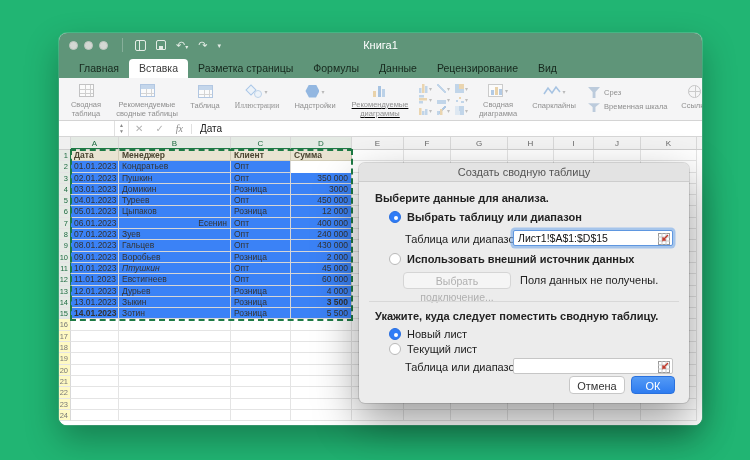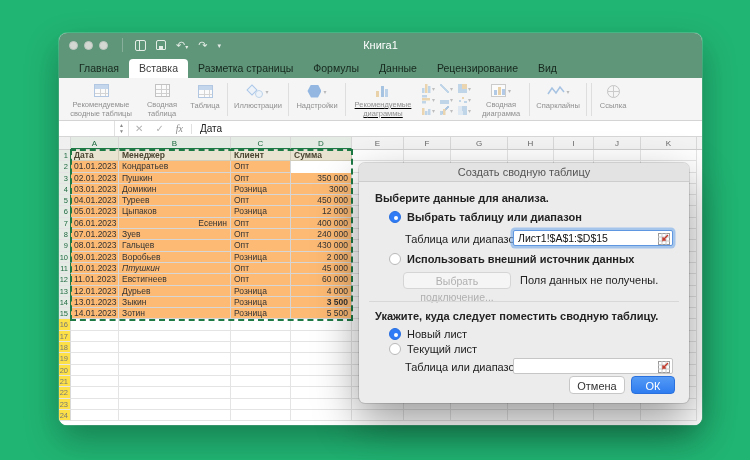--- a/index.html
+++ b/index.html
@@ -82,26 +82,26 @@
   .fval { color:#222; padding-left:6px; font-size:10px; }
 
   
   .sheet { position:relative; background:#fff; }
   .chrow { display:flex; height:13px; background:#f3f3f3; border-bottom:1px solid #cfcfcf; }
   .ch-corner { width:12px; border-right:1px solid #d8d8d8; background:#f0f0f0; }
   .ch-cell { border-right:1px solid #d8d8d8; font-size:8px; color:#666; text-align:center; line-height:13px; }
   .ch-cell.selcol { background:#e4eae4; color:#1e6b41; border-bottom:1.5px solid #1e7a45; }
   .grow { display:flex; height:11.3px; }
   .rn { width:12px; border-right:1px solid #d8d8d8; border-bottom:1px solid #e4e4e4;
-        font-size:7.5px; color:#777; text-align:right; padding-right:2px; line-height:11px; background:#fde047; }
+        font-size:7.5px; color:#777; text-align:right; padding-right:2px; line-height:11px; background:#fef9c3; }
   .rn.selrow { background:#e4eae4; color:#1e6b41; border-right:1.5px solid #1e7a45; }
   .cell { border-right:1px solid #e4e4e4; border-bottom:1px solid #e4e4e4; font-size:8.5px; color:#333;
           line-height:11px; padding:0 3px; white-space:nowrap; overflow:hidden; }
   .cell.hsel { background:#e9e4d2; font-weight:bold; color:#4a4431; border-color:#d2cdb8; }
-  .cell.dsel { background:#fdba74; border-color:#d6d6d6; }
+  .cell.dsel { background:#3b82f6; border-color:#d6d6d6; }
   .cell.num { text-align:right; }
   .ants { position:absolute; border:2px dashed #1e7a45; pointer-events:none; }
   .bstrip { height:4px; background:#fff; }
 
   
   .dialog { position:absolute; left:359px; top:163px; width:330px; height:240px; background:#ececec;
             border-radius:6px; box-shadow:0 18px 45px rgba(0,0,0,.40), 0 0 0 1px rgba(0,0,0,.12);
             font-size:11px; color:#222; }
   .dtitle { height:19px; background:#e3e3e3; border-bottom:1px solid #cdcdcd; border-radius:6px 6px 0 0;
             text-align:center; line-height:19px; font-size:11px; color:#555; }
@@ -148,42 +148,42 @@
         <div class="tab">Главная</div>
         <div class="tab active">Вставка</div>
         <div class="tab">Разметка страницы</div>
         <div class="tab">Формулы</div>
         <div class="tab">Данные</div>
         <div class="tab">Рецензирование</div>
         <div class="tab">Вид</div>
       </div>
     <div class="ribbon" id="ribbon">
         <div class="rgroup">
+          <div class="rbtn" style="width: 46px;">
+            <span class="icnrow">
+              <span class="grid-ic"></span>
+            </span>
+            <span class="lbl">Сводная таблица</span>
+          </div>
           <div class="rbtn" style="width: 76px;">
             <span class="icnrow">
               <span class="grid-ic blue-top"></span>
             </span>
             <span class="lbl">Рекомендуемые сводные таблицы</span>
-          </div>
-          <div class="rbtn" style="width: 46px;">
-            <span class="icnrow">
-              <span class="grid-ic"></span>
-            </span>
-            <span class="lbl">Сводная таблица</span>
           </div>
           <div class="rbtn" style="width: 40px;">
             <span class="icnrow">
               <span class="grid-ic blue-top"></span>
             </span>
             <span class="lbl">Таблица</span>
           </div>
         </div>
         <div class="rsep"></div>
         <div class="rgroup">
-          <div class="rbtn" style="width: 56px;">
+          <div class="rbtn" style="width: 56px; font-family: Liberation Serif, serif;">
             <span class="icnrow">
               <span class="shape-ic">
                 <i class="dia"></i>
                 <i class="cir"></i>
               </span>
               <span class="caret">▾</span>
             </span>
             <span class="lbl">Иллюстрации</span>
           </div>
         </div>
@@ -265,20 +265,34 @@
             <span class="icnrow">
               <svg class="spark-ic" viewBox="0 0 18 12">
                 <polyline points="1,9 5,3 9,8 13,2 17,7" fill="none" stroke="#7ea9d8" stroke-width="1.6"></polyline>
               </svg>
               <span class="caret">▾</span>
             </span>
             <span class="lbl">Спарклайны</span>
           </div>
         </div>
         <div class="rsep"></div>
+        <div class="stackgrp">
+          <div class="srow">
+            <span class="icnrow">
+              <span class="funnel-ic"></span>
+            </span>
+            <span class="lbl">Срез</span>
+          </div>
+          <div class="srow">
+            <span class="icnrow">
+              <span class="funnel-ic" style="clip-path:polygon(0 20%,100% 20%,62% 55%,62% 100%,38% 100%,38% 55%)"></span>
+            </span>
+            <span class="lbl">Временная шкала</span>
+          </div>
+        </div>
         <div class="rsep"></div>
         <div class="rgroup">
           <div class="rbtn" style="width: 38px;">
             <span class="icnrow">
               <span class="globe-ic"></span>
             </span>
             <span class="lbl">Ссылка</span>
           </div>
         </div>
       </div>
@@ -503,21 +517,21 @@
             <div class="cell" style="width: 52px;"></div>
             <div class="cell" style="width: 47px;"></div>
             <div class="cell" style="width: 57px;"></div>
             <div class="cell" style="width: 46px;"></div>
             <div class="cell" style="width: 40px;"></div>
             <div class="cell" style="width: 47px;"></div>
             <div class="cell" style="width: 56px;"></div>
           </div>
           <div class="grow">
             <div class="rn selrow">15</div>
-            <div class="cell dsel num" style="width: 48px;">14.01.2023</div>
+            <div class="cell dsel num" style="width: 48px; font-weight: bold;">14.01.2023</div>
             <div class="cell dsel" style="width: 112px;">Зотин</div>
             <div class="cell dsel" style="width: 60px;">Розница</div>
             <div class="cell dsel num" style="width: 61px;">5 500</div>
             <div class="cell" style="width: 52px;"></div>
             <div class="cell" style="width: 47px;"></div>
             <div class="cell" style="width: 57px;"></div>
             <div class="cell" style="width: 46px;"></div>
             <div class="cell" style="width: 40px;"></div>
             <div class="cell" style="width: 47px;"></div>
             <div class="cell" style="width: 56px;"></div>

